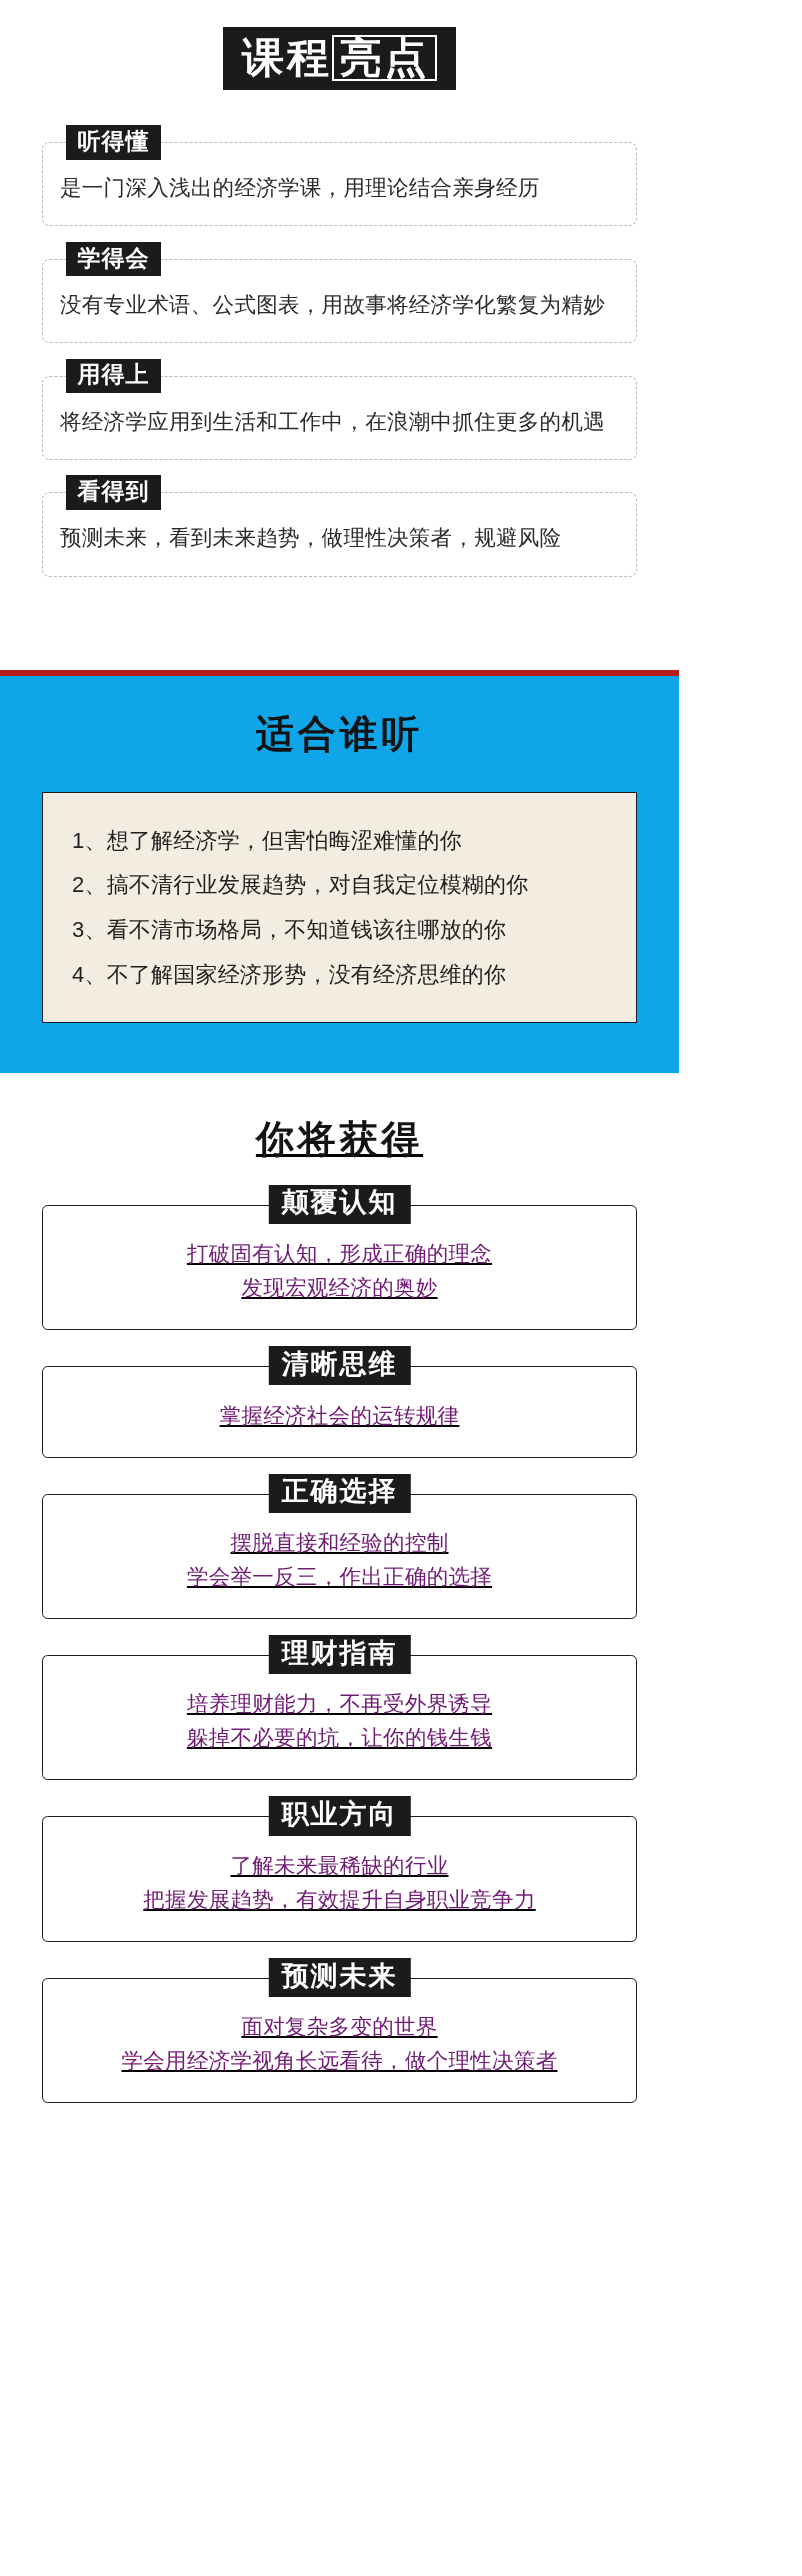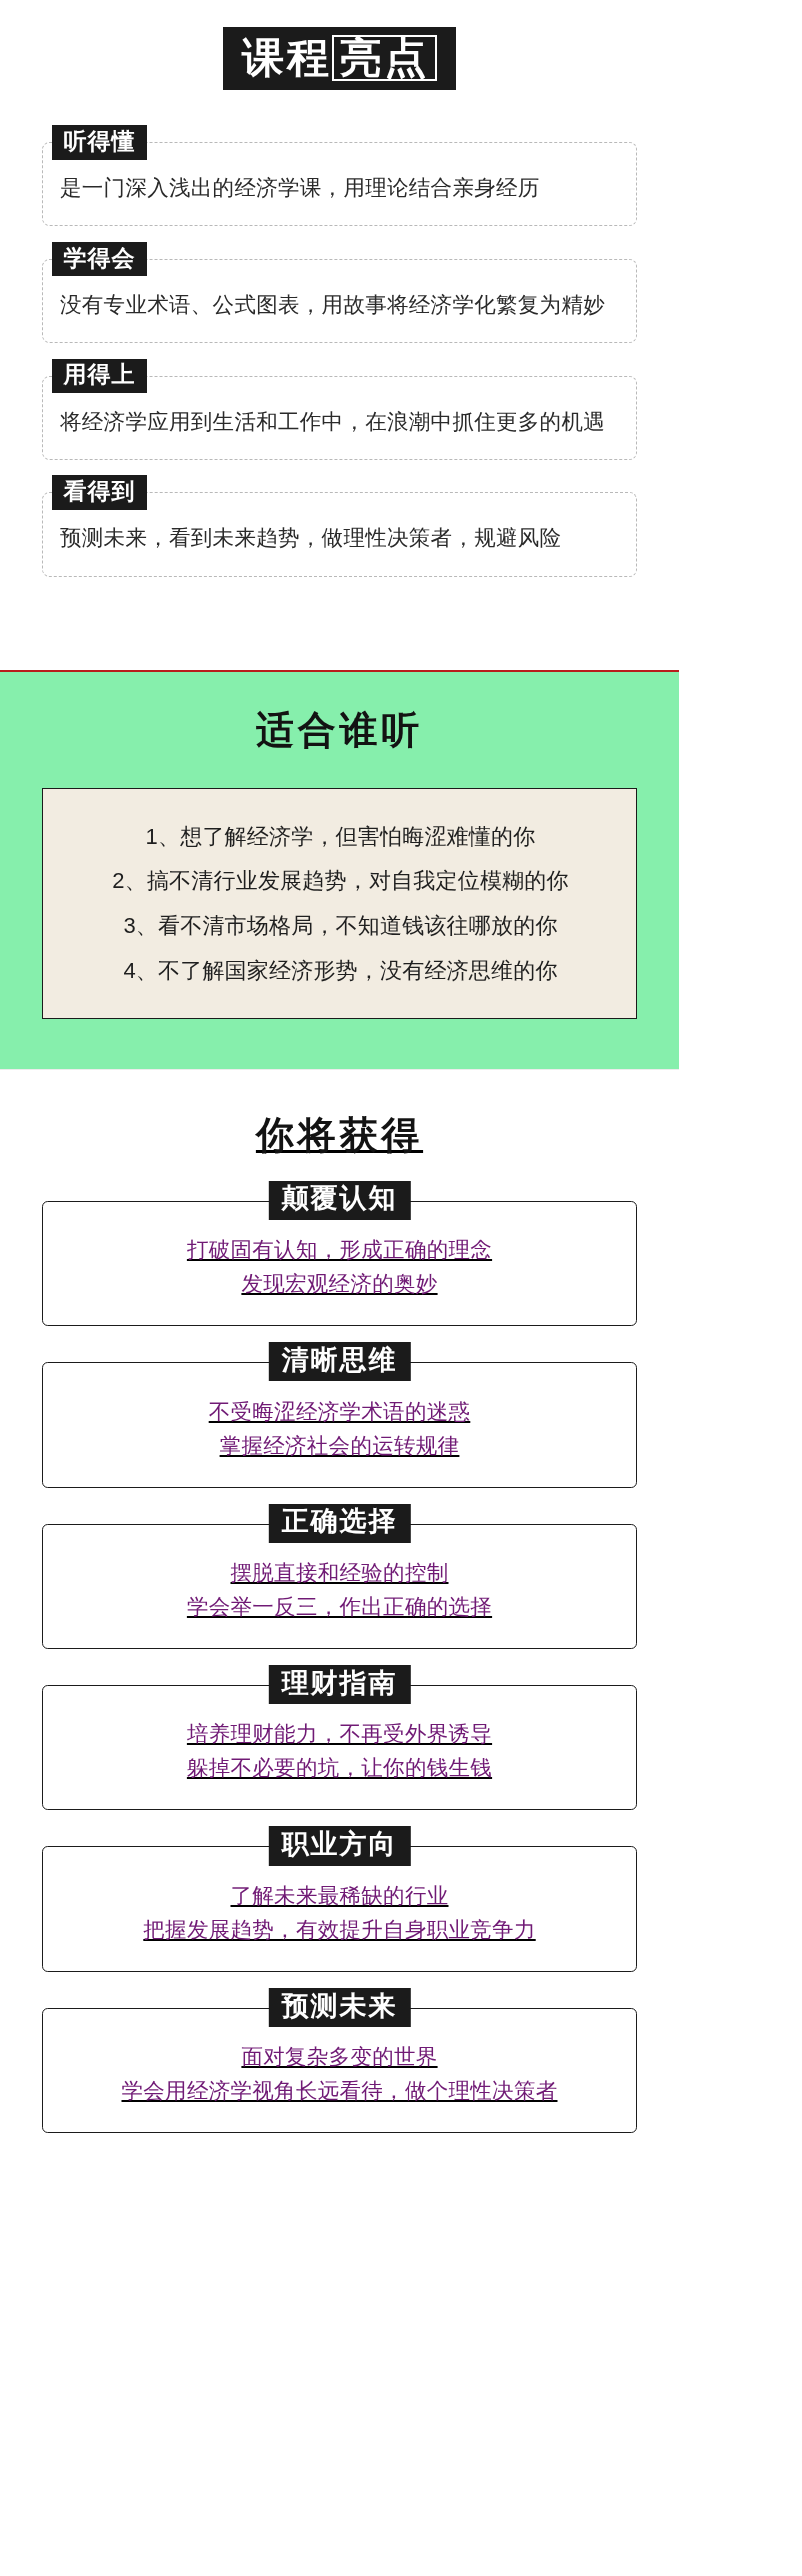--- a/index.html
+++ b/index.html
@@ -39,62 +39,61 @@
   .hl-item {
     position: relative;
     border: 1px dashed #b9b9b9;
     border-radius: 7.6px;
     margin-bottom: 32.5px;
     padding: 29px 17px 21px 17px;
   }
   .hl-tag {
     position: absolute;
     top: -18px;
-    left: 9px;
+    left: 23px;
     background: #1b1b1b;
     color: #ffffff;
     font-size: 23px;
     font-weight: bold;
     letter-spacing: 1px;
     padding: 4.8px 11.5px 6.7px 11.5px;
     line-height: 1.0;
   }
   .hl-text {
     font-size: 21.5px;
     color: #2a2a2a;
     line-height: 1.5;
     letter-spacing: 0.3px;
   }
 
   
   .sec-who {
-    background: #86efac;
+    background: #0ea5e9;
     padding: 32.5px 42px 50px 42px;
-    border-top: 2px solid #b91c1c;
+    border-top: 6px solid #b91c1c;
   }
   .title-plain {
     font-size: 38px;
     font-weight: bold;
     color: #131313;
     letter-spacing: 3.8px;
     text-align: center;
   }
   .who-box {
     margin-top: 32.5px;
     background: #f2ece1;
     border: 1.9px solid #1b1b1b;
     padding: 25px 27px 25px 29px;
   }
   .who-line {
     font-size: 22px;
     color: #1f1f1f;
     line-height: 1.42;
     padding: 6.7px 0;
     letter-spacing: 0.2px;
-    text-align: center;
   }
 
   
   .sec-gain {
     background: #ffffff;
     padding: 40px 42px 57px 42px;
     border-top: 1px solid #ececec;
     text-decoration: underline;
   }
   .gain-list { margin-top: 40px; }
@@ -173,21 +172,20 @@
     <div class="title-plain">你将获得</div>
 
     <div class="gain-list">
       <div class="gain-item">
         <div class="gain-tag">颠覆认知</div>
         <div class="gain-line">打破固有认知，形成正确的理念</div>
         <div class="gain-line">发现宏观经济的奥妙</div>
       </div>
       <div class="gain-item">
         <div class="gain-tag">清晰思维</div>
-        <div class="gain-line">不受晦涩经济学术语的迷惑</div>
         <div class="gain-line">掌握经济社会的运转规律</div>
       </div>
       <div class="gain-item">
         <div class="gain-tag">正确选择</div>
         <div class="gain-line">摆脱直接和经验的控制</div>
         <div class="gain-line">学会举一反三，作出正确的选择</div>
       </div>
       <div class="gain-item">
         <div class="gain-tag">理财指南</div>
         <div class="gain-line">培养理财能力，不再受外界诱导</div>

